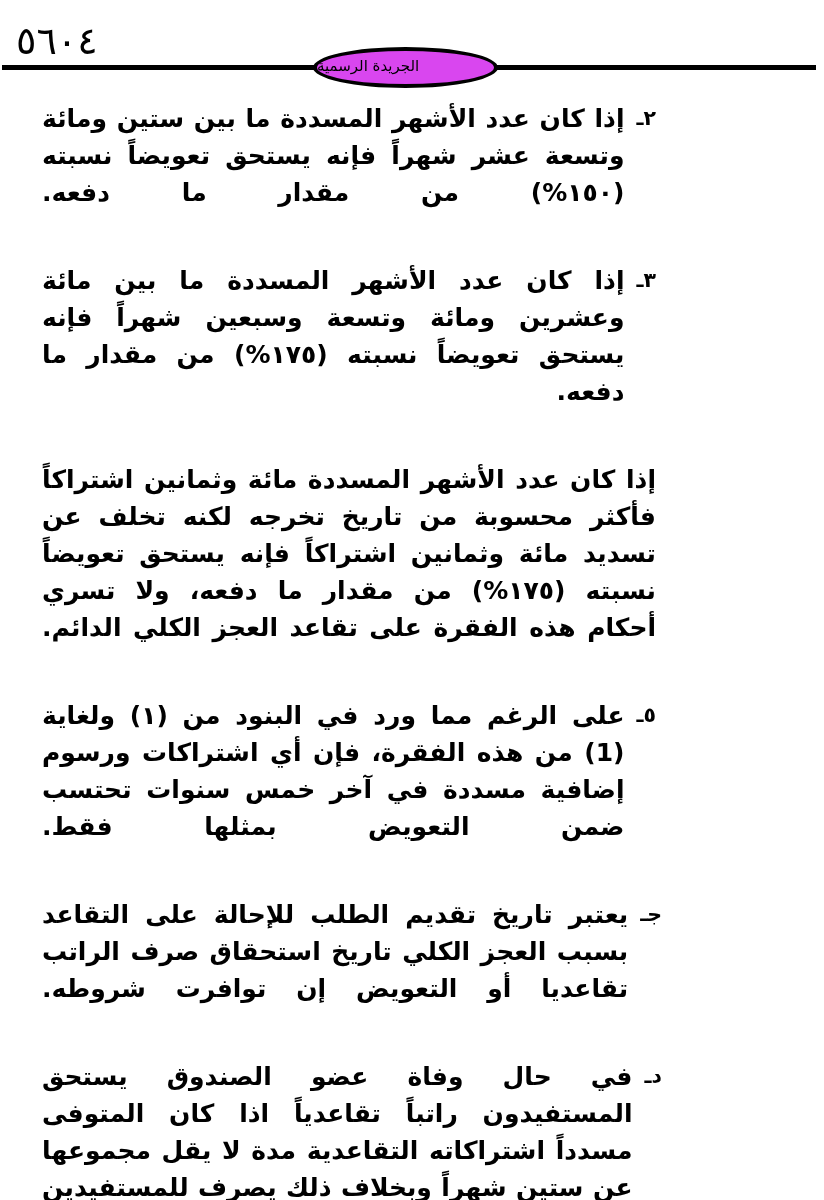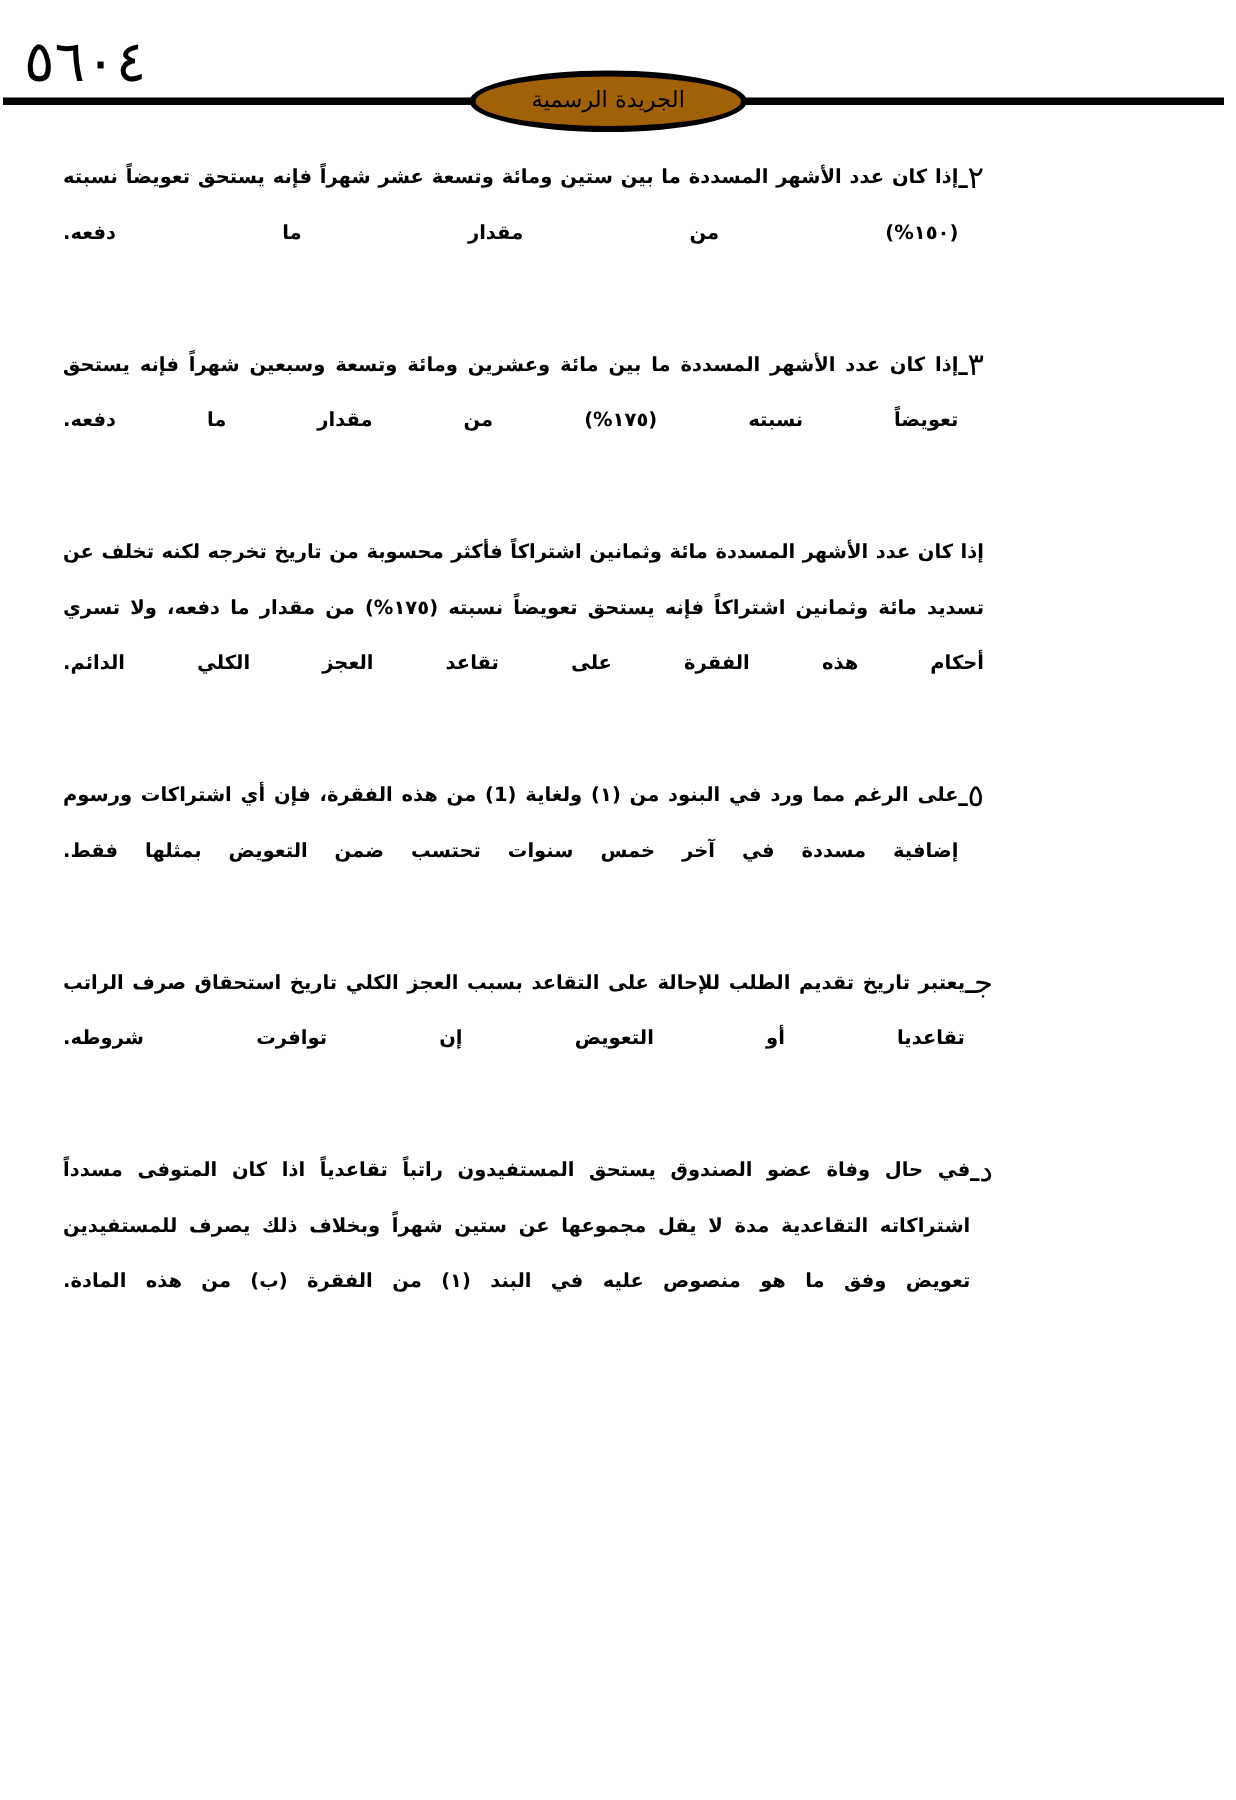--- a/index.html
+++ b/index.html
@@ -60,25 +60,25 @@
   }
 
   .header-badge {
     position: absolute;
     top: 47px;
     left: 313px;
     width: 185px;
     height: 41px;
     border: 4px solid #000000;
     border-radius: 50% / 50%;
-    background: #a16207;
+    background: #d946ef;
     box-sizing: border-box;
     display: flex;
     align-items: center;
-    justify-content: center;
+    justify-content: flex-end;
   }
   .header-badge-text {
     font-family: "DejaVu Sans", "Liberation Sans", sans-serif;
     font-size: 15px;
     font-weight: 400;
     color: #000000;
     line-height: 1;
     white-space: nowrap;
     transform: translateY(-1px);
   }
@@ -98,31 +98,31 @@
     flex-direction: row;
     direction: rtl;
     margin: 0 0 14px 0;
     padding: 0;
   }
 
   .para-marker {
     flex: 0 0 auto;
     font-family: "DejaVu Sans", "Liberation Sans", sans-serif;
     font-size: 20.5px;
-    font-weight: 400;
+    font-weight: 700;
     line-height: 37px;
     white-space: nowrap;
     padding-right: 0;
-    margin-left: 0;
+    margin-left: 12px;
   }
 
   .para-text {
     flex: 1 1 auto;
     font-family: "DejaVu Sans", "Liberation Sans", sans-serif;
-    font-size: 13px;
+    font-size: 25px;
     font-weight: 700;
     line-height: 37px;
     text-align: justify;
     text-justify: inter-word;
     word-spacing: 0.5px;
     direction: rtl;
   }
   .para-text::after {
     content: "";
     display: inline-block;

